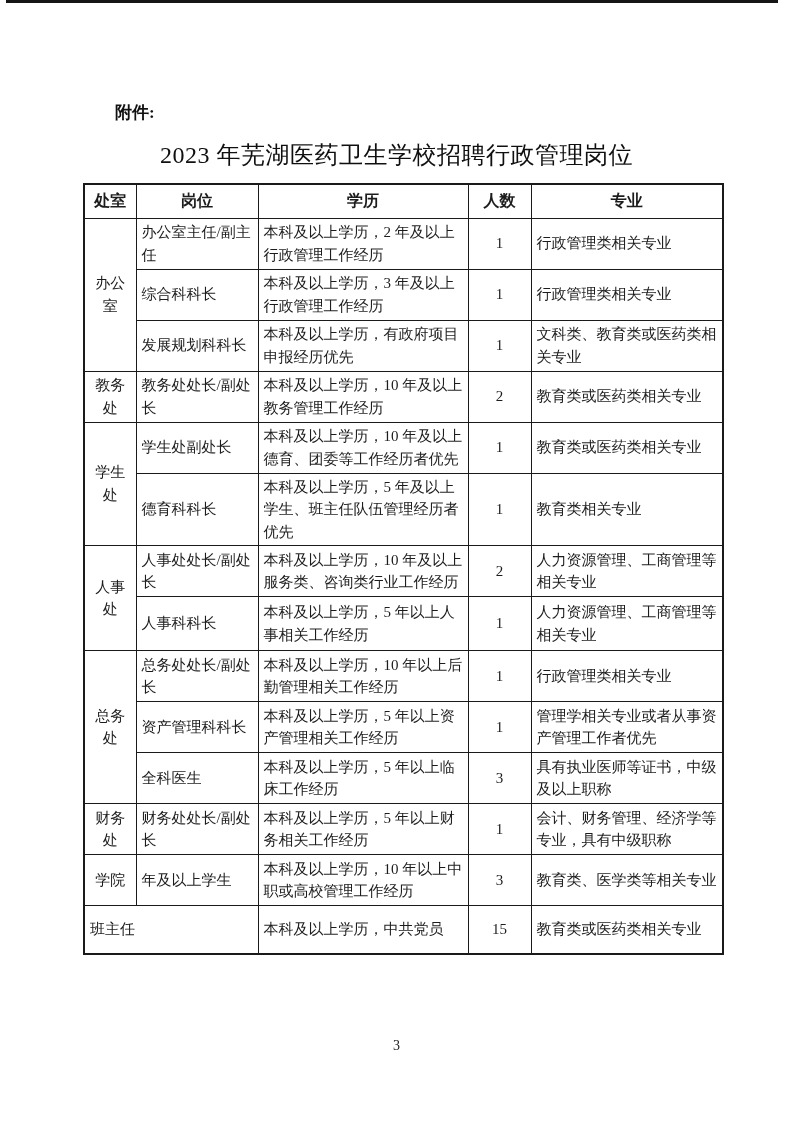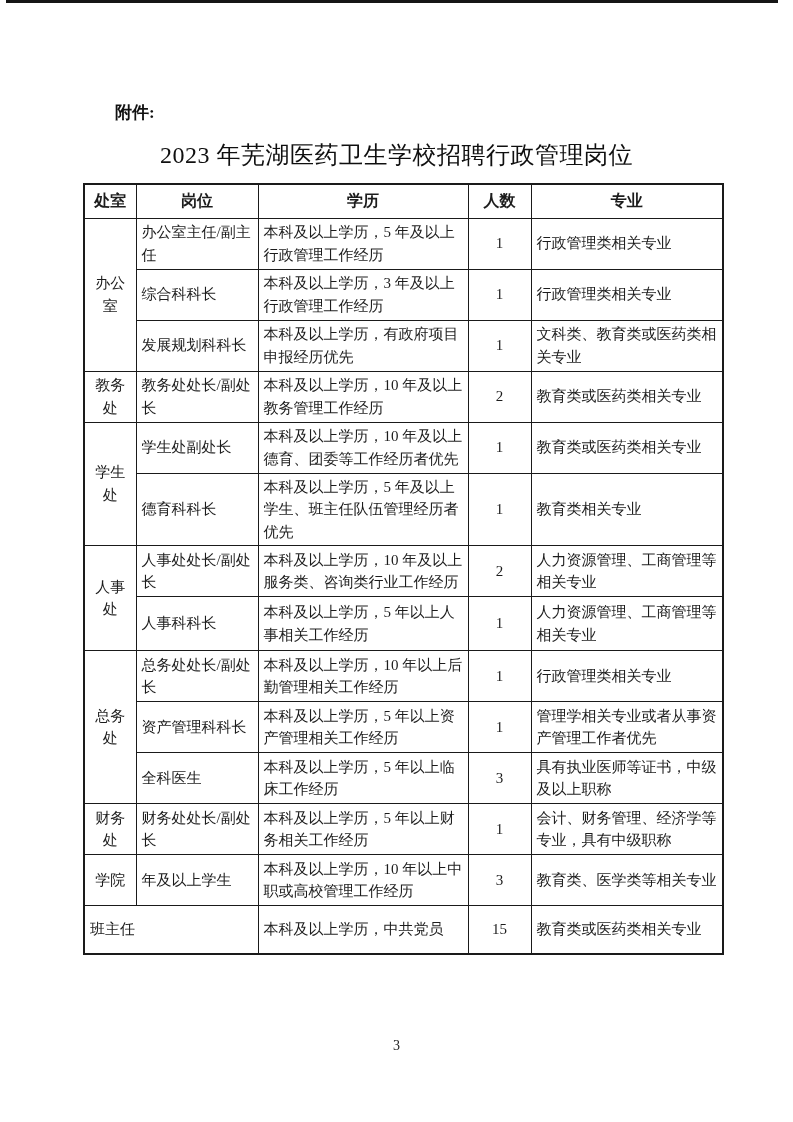--- a/index.html
+++ b/index.html
@@ -112,21 +112,21 @@
         <th>处室</th>
         <th>岗位</th>
         <th>学历</th>
         <th>人数</th>
         <th>专业</th>
       </tr>
 
       <tr class="h-std">
         <td class="c-dept" rowspan="3">办公室</td>
         <td class="c-pos">办公室主任/副主任</td>
-        <td class="c-edu">本科及以上学历，5 年及以上行政管理工作经历</td>
+        <td class="c-edu">本科及以上学历，2 年及以上行政管理工作经历</td>
         <td class="c-count">1</td>
         <td class="c-major">行政管理类相关专业</td>
       </tr>
       <tr class="h-std">
         <td class="c-pos">综合科科长</td>
         <td class="c-edu">本科及以上学历，3 年及以上行政管理工作经历</td>
         <td class="c-count">1</td>
         <td class="c-major">行政管理类相关专业</td>
       </tr>
       <tr class="h-std">

